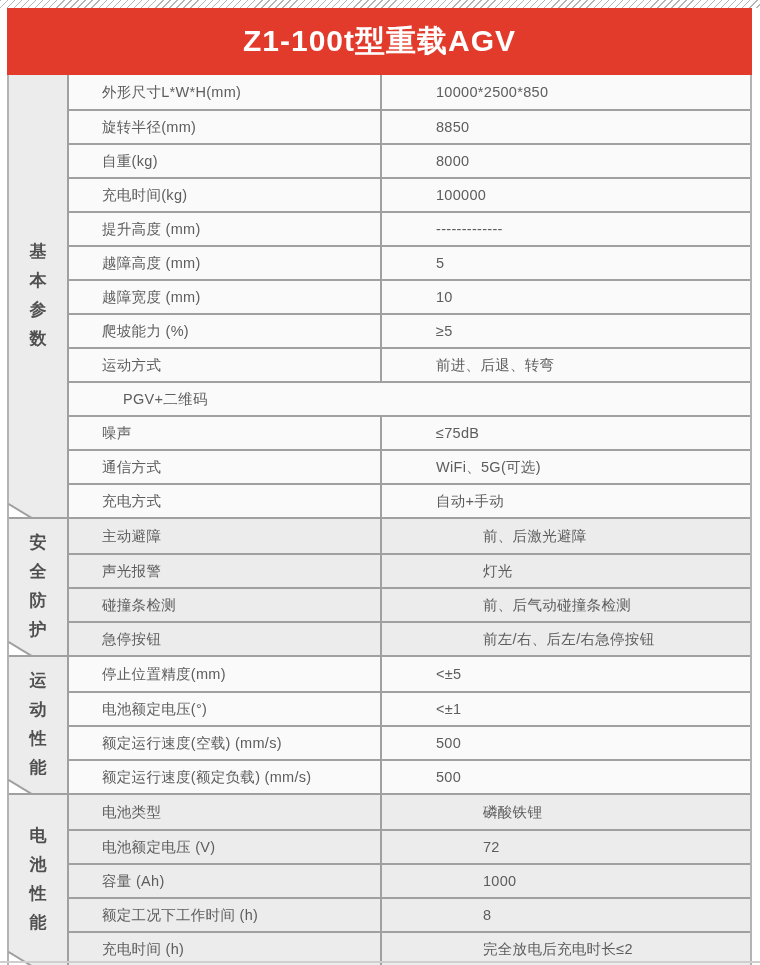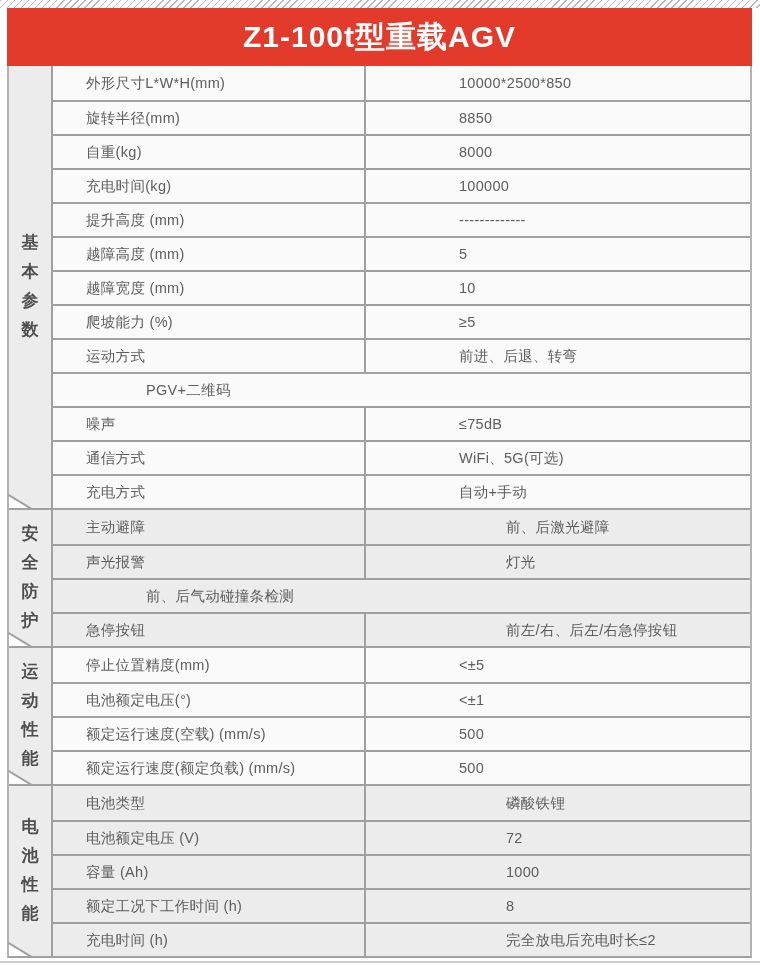--- a/index.html
+++ b/index.html
@@ -8,51 +8,51 @@
   .page { position:relative; width:760px; height:965px; background:#fff; }
 
   .hatch-top { position:absolute; left:0; top:0; width:760px; height:8px;
     background:repeating-linear-gradient(135deg,#b6b6b6 0 1px,#ffffff 1px 5px); }
 
   .bottom-edge { position:absolute; left:0; top:961px; width:760px; height:2px;
     background:#cfcfcf; }
 
   .card { position:absolute; left:7px; top:8px; width:745px; }
 
-  .spec-header { height:58px; background:var(--header_bg,#e23a2b);
+  .spec-header { height:67px; background:var(--header_bg,#e23a2b);
     display:flex; align-items:center; justify-content:center;text-align:right; }
   .page-title { color:var(--header_text,#ffffff); font-weight:bold; font-size:30px;
     letter-spacing:1px; }
 
   .spec-table { border-left:2px solid var(--outer_border,#b3b3b3);
     border-right:2px solid var(--outer_border,#b3b3b3);
     border-bottom:2px solid var(--grid_line,#9c9c9c); background:#fff; }
 
   .section { display:flex; position:relative; }
   .section + .section { border-top:2px solid var(--grid_line,#9c9c9c); }
   
   .section::after { content:""; position:absolute; left:0; top:calc(100% - 14px);
     width:27px; height:0; border-top:2px solid var(--grid_line,#9c9c9c);
     transform:rotate(31.3deg); transform-origin:left top; }
 
-  .cat-cell { width:44px; background:var(--category_bg,#ececec);
+  .cat-cell { width:60px; background:var(--category_bg,#ececec);
     border-right:2px solid var(--grid_line,#a3a3a3);
     display:flex; align-items:center; justify-content:center;
     clip-path:polygon(0 0,100% 0,100% 100%,23px 100%,0 calc(100% - 14px)); }
   .cat-label { width:1.05em; font-size:17px; font-weight:bold; color:#4f4f4f;
     line-height:1.7; word-break:break-all; text-align:center; }
 
   .rows { flex:1; display:flex; flex-direction:column; }
   .row { display:flex; height:34px; background:var(--row_bg,#fafafa); }
   .row + .row { border-top:2px solid var(--grid_line,#a3a3a3);text-align:right; }
   .section.alt .row { background:var(--row_alt_bg,#ececec);gap:47px; }
 
   .param-cell { width:301px; border-right:2px solid var(--grid_line,#a3a3a3);
     display:flex; align-items:center; padding-left:21px;margin-left:12px; }
-  .value-cell { flex:1; display:flex; align-items:center; padding-left:93px; }
+  .value-cell { flex:1; display:flex; align-items:center; padding-left:54px; }
   .cell-text { font-size:14.5px; color:var(--text,#5d5d5d); letter-spacing:0.3px; }
 </style>
 </head>
 <body>
 
 <div class="page">
   <div class="hatch-top"></div>
 
   <div class="card">
     <div class="spec-header">
@@ -182,20 +182,23 @@
   </div>
             <div class="row">
     <div class="param-cell">
       <span class="cell-text">声光报警</span>
     </div>
     <div class="value-cell">
       <span class="cell-text">灯光</span>
     </div>
   </div>
             <div class="row">
+    <div class="param-cell">
+      <span class="cell-text">碰撞条检测</span>
+    </div>
     <div class="value-cell">
       <span class="cell-text">前、后气动碰撞条检测</span>
     </div>
   </div>
             <div class="row">
     <div class="param-cell">
       <span class="cell-text">急停按钮</span>
     </div>
     <div class="value-cell">
       <span class="cell-text">前左/右、后左/右急停按钮</span>

